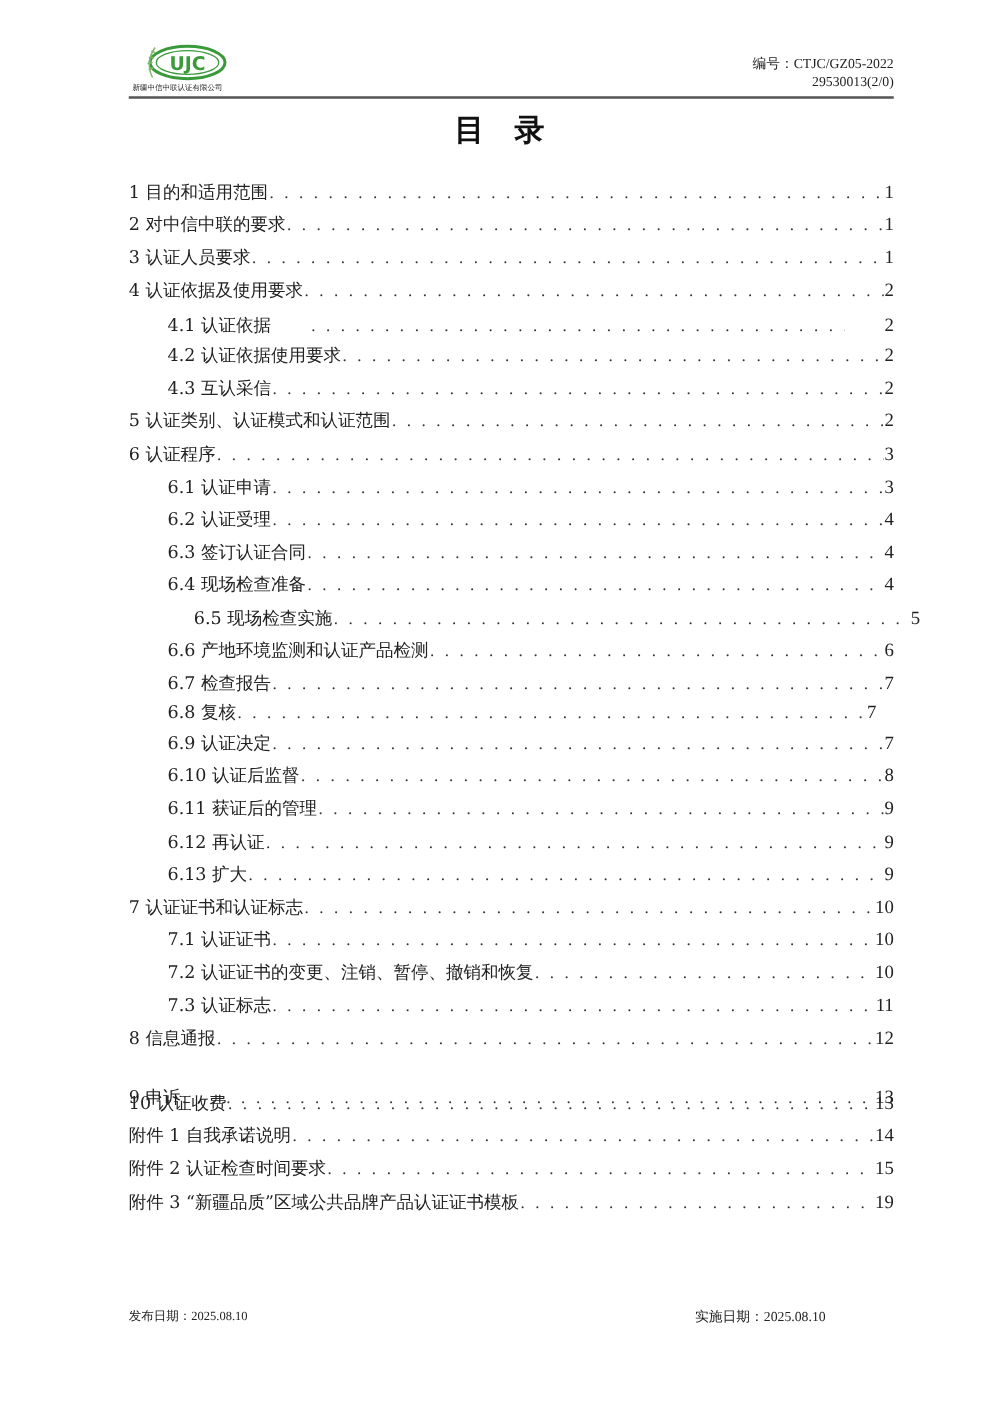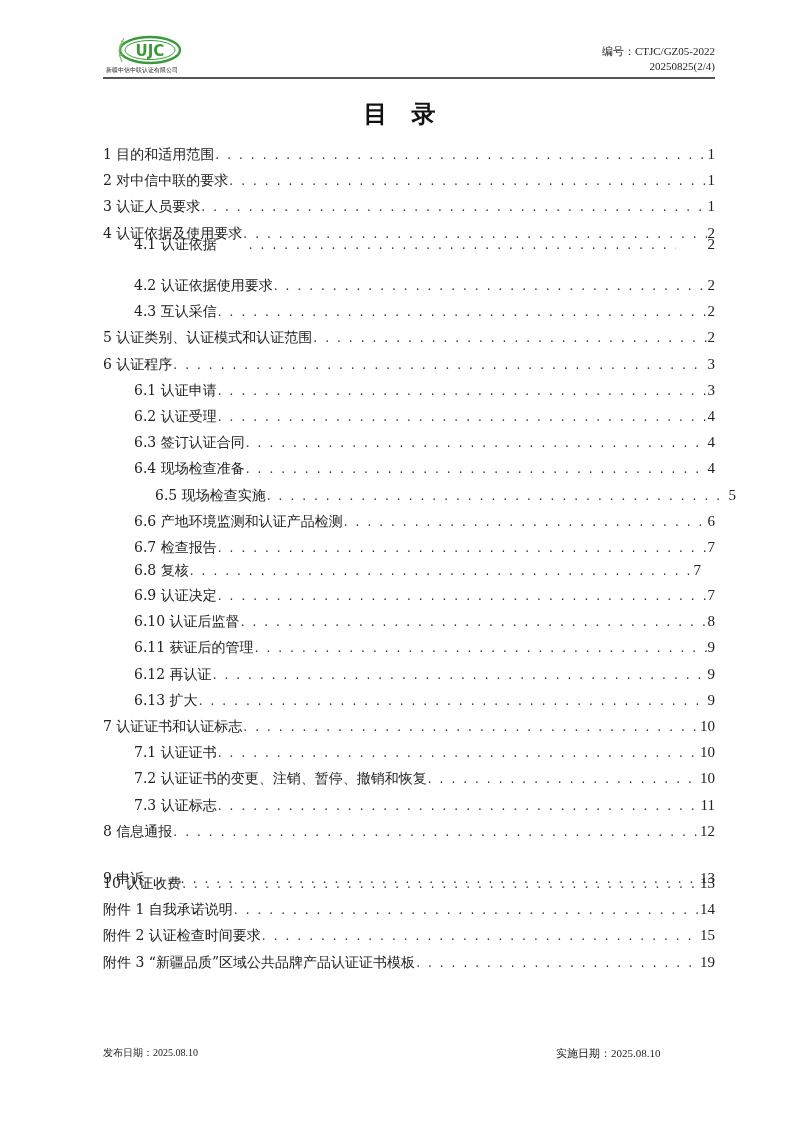--- a/index.html
+++ b/index.html
@@ -4,21 +4,21 @@
   <style>
     html, body { margin: 0; padding: 0; background: #ffffff; }
     body { width: 800px; height: 1130px; position: relative; overflow: hidden;
            font-family: "DejaVu Serif", "Liberation Serif", serif; color: #1a1a1a; }
     .header { position: absolute; left: 103px; top: 28px; width: 612px; height: 50px; }
     .header-line { position: absolute; left: 103px; top: 77px; width: 612px; height: 2px; background: #555; }
     .logo { position: absolute; left: 3px; top: 4px; width: 80px; height: 40px; }
     .logo-company { position: absolute; left: 3px; top: 38px; font-size: 6px; font-family: "DejaVu Sans", sans-serif; color: #222; white-space: nowrap; letter-spacing: 0; }
     .doc-code { position: absolute; right: 0; top: 16px; font-size: 11px; text-align: right; line-height: 15px;
                 font-family: "Liberation Serif", serif; color: #222; }
-    .title { position: absolute; left: 0; width: 799px; top: 98px; text-align: center;
+    .title { position: absolute; left: 0; width: 799px; top: 88px; text-align: center;
              font-size: 24px; font-weight: bold; font-family: "DejaVu Sans", sans-serif; letter-spacing: 24px; padding-left: 24px; box-sizing: border-box; color: #111; }
     .toc { position: absolute; left: 103px; top: 142px; width: 612px; }
     .toc-row { position: absolute; display: flex; align-items: baseline; height: 24px;
                font-size: 14px; line-height: 24px; font-family: "DejaVu Serif", serif; color: #222; }
     .toc-label { white-space: nowrap; flex: 0 0 auto; }
     .toc-leader { flex: 1 1 auto; overflow: hidden; white-space: nowrap; margin: 0 1px;
                   letter-spacing: 2.1px; font-size: 12px; color: #333; }
     .toc-page { flex: 0 0 auto; font-family: "Liberation Serif", serif; font-size: 15px; }
     .footer-left { position: absolute; left: 103px; top: 1046px; font-size: 10px; font-family: "Liberation Serif", serif; color: #222; }
     .footer-right { position: absolute; left: 556px; top: 1046px; font-size: 11px; font-family: "Liberation Serif", serif; color: #222; }
@@ -34,21 +34,21 @@
     </g>
     <g stroke="#7fb86a" stroke-width="1.2" fill="none">
       <path d="M16 30 Q10 18 18 6"></path>
       <path d="M13 24 l4 -2 M12 19 l4 -1 M13 14 l4 0 M15 9 l3 1"></path>
     </g>
     <text x="44" y="24" text-anchor="middle" font-size="15" font-weight="bold" fill="#3a9a3a" font-family="DejaVu Sans, sans-serif">UJC</text>
   </svg>
   <div class="logo-company">新疆中信中联认证有限公司</div>
   <div class="doc-code">
     <div>编号：CTJC/GZ05-2022</div>
-    <div>20250825(2/4)</div>
+    <div>29530013(2/0)</div>
   </div>
 </div>
 <div class="header-line"></div>
 
 <div class="title">目录</div>
 
 <div class="toc" id="toc">
     <div class="toc-row" style="top: 0px; left: 0px; width: 612px;">
       <span class="toc-label">1 目的和适用范围</span>
       <span class="toc-leader">. . . . . . . . . . . . . . . . . . . . . . . . . . . . . . . . . . . . . . . . . . . . . . . . . . . . . . . . . . . . . . . . . . . . . . . . . . . . . . . . . . . . . . . . . . . . . . . . . . . . . . . . . . . . . . . . . . . . . . . . . . . . . . . . . . . . . . . . . . . . . . . . . . . . . . . . . . . . . . . . . . . . . . . . . . . . . . . . . . . . . . . . . . . . . . . . . . . . . . . . </span>
@@ -62,21 +62,21 @@
     <div class="toc-row" style="top: 52px; left: 0px; width: 612px;">
       <span class="toc-label">3 认证人员要求</span>
       <span class="toc-leader">. . . . . . . . . . . . . . . . . . . . . . . . . . . . . . . . . . . . . . . . . . . . . . . . . . . . . . . . . . . . . . . . . . . . . . . . . . . . . . . . . . . . . . . . . . . . . . . . . . . . . . . . . . . . . . . . . . . . . . . . . . . . . . . . . . . . . . . . . . . . . . . . . . . . . . . . . . . . . . . . . . . . . . . . . . . . . . . . . . . . . . . . . . . . . . . . . . . . . . . . </span>
       <span class="toc-page">1</span>
     </div>
     <div class="toc-row" style="top: 79px; left: 0px; width: 612px;">
       <span class="toc-label">4 认证依据及使用要求</span>
       <span class="toc-leader">. . . . . . . . . . . . . . . . . . . . . . . . . . . . . . . . . . . . . . . . . . . . . . . . . . . . . . . . . . . . . . . . . . . . . . . . . . . . . . . . . . . . . . . . . . . . . . . . . . . . . . . . . . . . . . . . . . . . . . . . . . . . . . . . . . . . . . . . . . . . . . . . . . . . . . . . . . . . . . . . . . . . . . . . . . . . . . . . . . . . . . . . . . . . . . . . . . . . . . . . </span>
       <span class="toc-page">2</span>
     </div>
-    <div class="toc-row" style="top: 90px; left: 31px; width: 581px; gap: 31px;">
+    <div class="toc-row" style="top: 107px; left: 31px; width: 581px; gap: 31px;">
       <span class="toc-label">4.1 认证依据</span>
       <span class="toc-leader">. . . . . . . . . . . . . . . . . . . . . . . . . . . . . . . . . . . . . . . . . . . . . . . . . . . . . . . . . . . . . . . . . . . . . . . . . . . . . . . . . . . . . . . . . . . . . . . . . . . . . . . . . . . . . . . . . . . . . . . . . . . . . . . . . . . . . . . . . . . . . . . . . . . . . . . . . . . . . . . . . . . . . . . . . . . . . . . . . . . . . . . . . . . . . . . . . . . . . . . . </span>
       <span class="toc-page">2</span>
     </div>
     <div class="toc-row" style="top: 131px; left: 31px; width: 581px;">
       <span class="toc-label">4.2 认证依据使用要求</span>
       <span class="toc-leader">. . . . . . . . . . . . . . . . . . . . . . . . . . . . . . . . . . . . . . . . . . . . . . . . . . . . . . . . . . . . . . . . . . . . . . . . . . . . . . . . . . . . . . . . . . . . . . . . . . . . . . . . . . . . . . . . . . . . . . . . . . . . . . . . . . . . . . . . . . . . . . . . . . . . . . . . . . . . . . . . . . . . . . . . . . . . . . . . . . . . . . . . . . . . . . . . . . . . . . . . </span>
       <span class="toc-page">2</span>
     </div>
     <div class="toc-row" style="top: 157px; left: 31px; width: 581px;">

